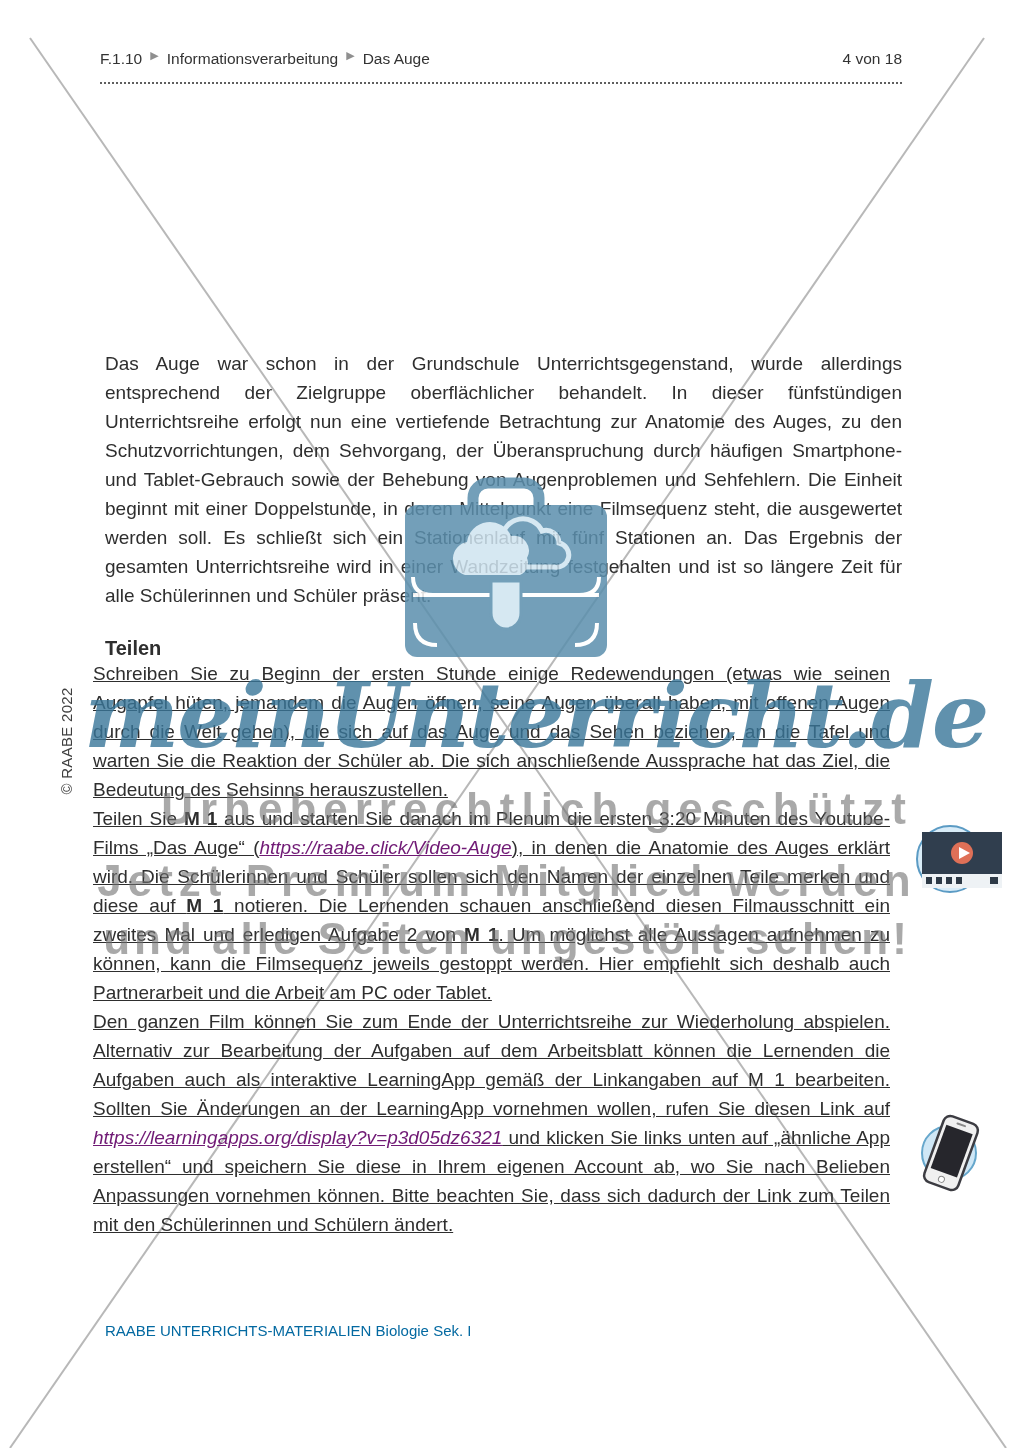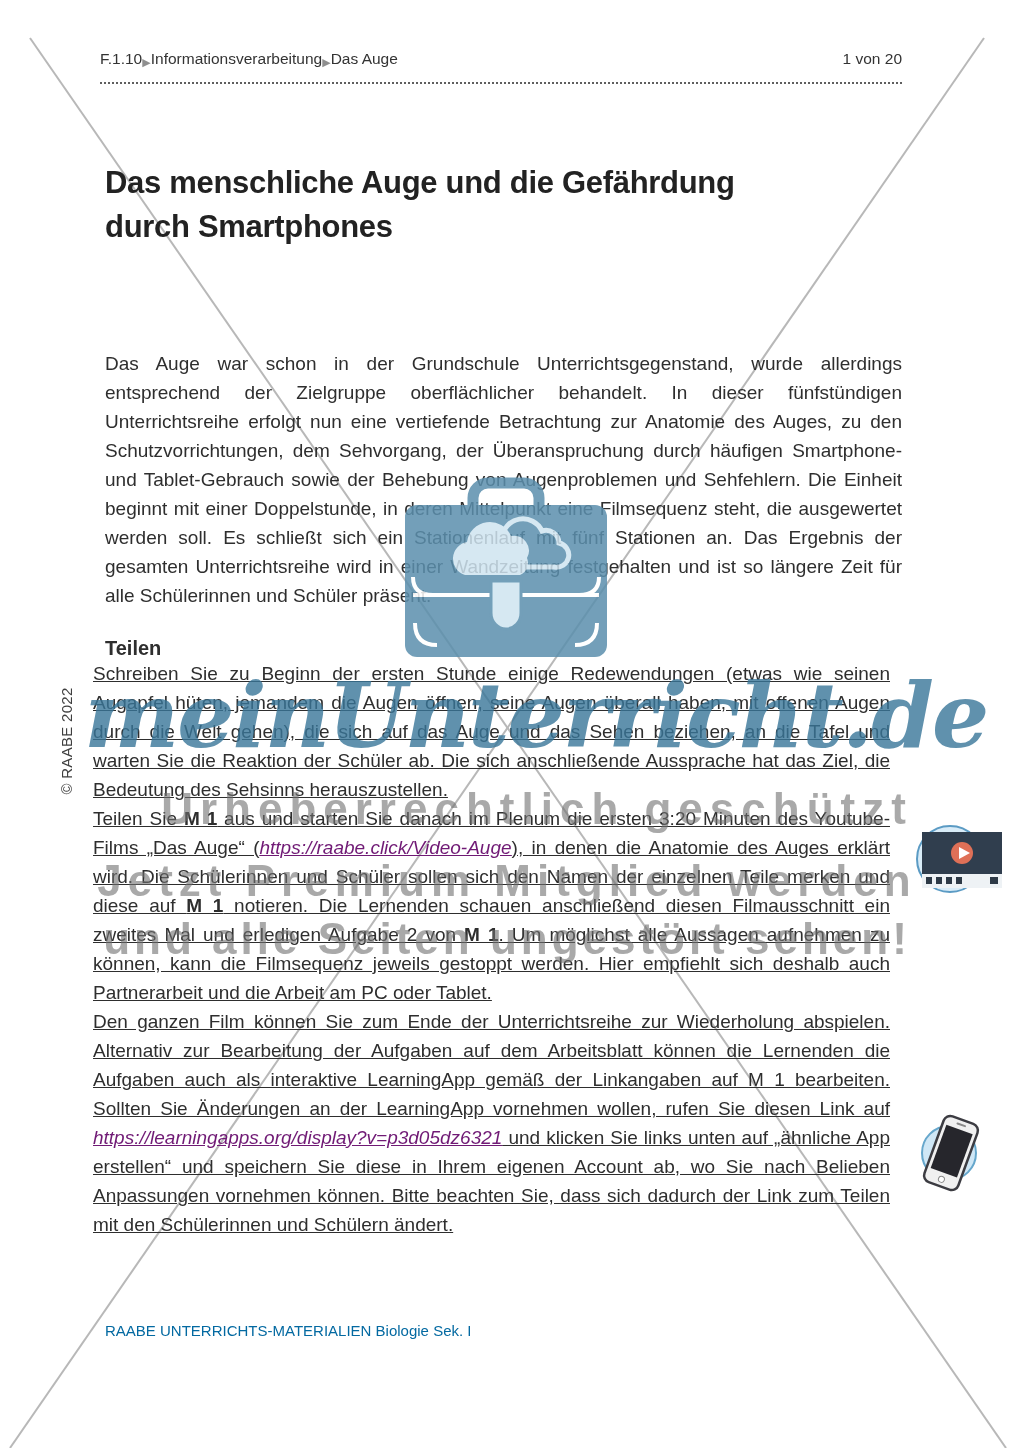--- a/index.html
+++ b/index.html
@@ -3,21 +3,21 @@
 <meta charset="utf-8">
 <style>
   html,body{margin:0;padding:0;background:#e8e8e8;}
   .page{position:relative;width:1014px;height:1448px;background:#ffffff;margin:0 auto;
         font-family:"Liberation Sans",sans-serif;color:#2e2e2e;overflow:hidden;}
   
   .xlines{position:absolute;inset:0;z-index:0;}
   
   .header-row{position:absolute;left:100px;top:50px;width:802px;display:flex;
               justify-content:space-between;font-size:15.5px;color:#333;z-index:1;}
-  .crumb{display:flex;align-items:flex-end;}
+  .crumb{display:flex;align-items:flex-start;gap:8px;}
   .tri{color:#8f8f8f;font-size:11px;line-height:1;}
   .dotted{position:absolute;left:100px;top:82px;width:802px;height:0;
           border-top:2px dotted #5f5f5f;z-index:1;}
   
   .title{position:absolute;left:105px;top:140px;width:700px;font-size:31px;font-weight:700;
          line-height:44px;color:#222;letter-spacing:-0.3px;z-index:1;}
   .subhead{position:absolute;left:105px;top:274px;font-size:20px;font-weight:700;z-index:1;}
   .bodytext{font-size:19px;line-height:29px;text-align:justify;hyphens:auto;z-index:1;}
   .para-intro{position:absolute;left:105px;top:330px;width:797px;}
   .h-ablauf{position:absolute;left:105px;top:620px;font-size:20px;font-weight:700;z-index:1;}
@@ -53,25 +53,24 @@
   </svg>
 
   <div class="header-row">
     <div class="crumb">
       <span>F.1.10</span>
       <span class="tri">▶</span>
       <span>Informationsverarbeitung</span>
       <span class="tri">▶</span>
       <span>Das Auge</span>
     </div>
-    <div>1 von 20</div>
+    <div>4 von 18</div>
   </div>
   <div class="dotted"></div>
 
-  <h1 class="title">Das menschliche Auge und die Gefährdung durch Smartphones</h1>
 
   <p class="bodytext para-intro">Das Auge war schon in der Grundschule Unterrichtsgegenstand, wurde allerdings entsprechend der Zielgruppe oberflächlicher behandelt. In dieser fünfstündigen Unterrichtsreihe erfolgt nun eine vertiefende Betrachtung zur Anatomie des Auges, zu den Schutzvorrichtungen, dem Sehvorgang, der Überanspruchung durch häufigen Smartphone- und Tablet-Gebrauch sowie der Behebung von Augenproblemen und Sehfehlern. Die Einheit beginnt mit einer Doppelstunde, in deren Mittelpunkt eine Filmsequenz steht, die ausgewertet werden soll. Es schließt sich ein Stationenlauf mit fünf Stationen an. Das Ergebnis der gesamten Unterrichtsreihe wird in einer Wandzeitung festgehalten und ist so längere Zeit für alle Schülerinnen und Schüler präsent.</p>
 
   <h2 class="h-ablauf">Teilen</h2>
 
   <div class="bodytext ablauf-block">
     <p>Schreiben Sie zu Beginn der ersten Stunde einige Redewendungen (etwas wie seinen Augapfel hüten, jemandem die Augen öffnen, seine Augen überall haben, mit offenen Augen durch die Welt gehen), die sich auf das Auge und das Sehen beziehen, an die Tafel und warten Sie die Reaktion der Schüler ab. Die sich anschließende Aussprache hat das Ziel, die Bedeutung des Sehsinns herauszustellen.</p>
     <p><span>Teilen Sie </span><span class="b">M 1</span><span> aus und starten Sie danach im Plenum die ersten 3:20 Minuten des Youtube-Films „Das Auge“ (</span><a class="doc-link">https://raabe.click/Video-Auge</a><span>), in denen die Anatomie des Auges erklärt wird. Die Schülerinnen und Schüler sollen sich den Namen der einzelnen Teile merken und diese auf </span><span class="b">M 1</span><span> notieren. Die Lernenden schauen anschließend diesen Filmausschnitt ein zweites Mal und erledigen Aufgabe 2 von </span><span class="b">M 1</span><span>. Um möglichst alle Aussagen aufnehmen zu können, kann die Filmsequenz jeweils gestoppt werden. Hier empfiehlt sich deshalb auch Partnerarbeit und die Arbeit am PC oder Tablet.</span></p>
     <p><span>Den ganzen Film können Sie zum Ende der Unterrichtsreihe zur Wiederholung abspielen. Alternativ zur Bearbeitung der Aufgaben auf dem Arbeitsblatt können die Lernenden die Aufgaben auch als interaktive LearningApp gemäß der Linkangaben auf M 1 bearbeiten. Sollten Sie Änderungen an der LearningApp vornehmen wollen, rufen Sie diesen Link auf </span><a class="doc-link">https://learningapps.org/display?v=p3d05dz6321</a><span> und klicken Sie links unten auf „ähnliche App erstellen“ und speichern Sie diese in Ihrem eigenen Account ab, wo Sie nach Belieben Anpassungen vornehmen können. Bitte beachten Sie, dass sich dadurch der Link zum Teilen mit den Schülerinnen und Schülern ändert.</span></p>
   </div>

